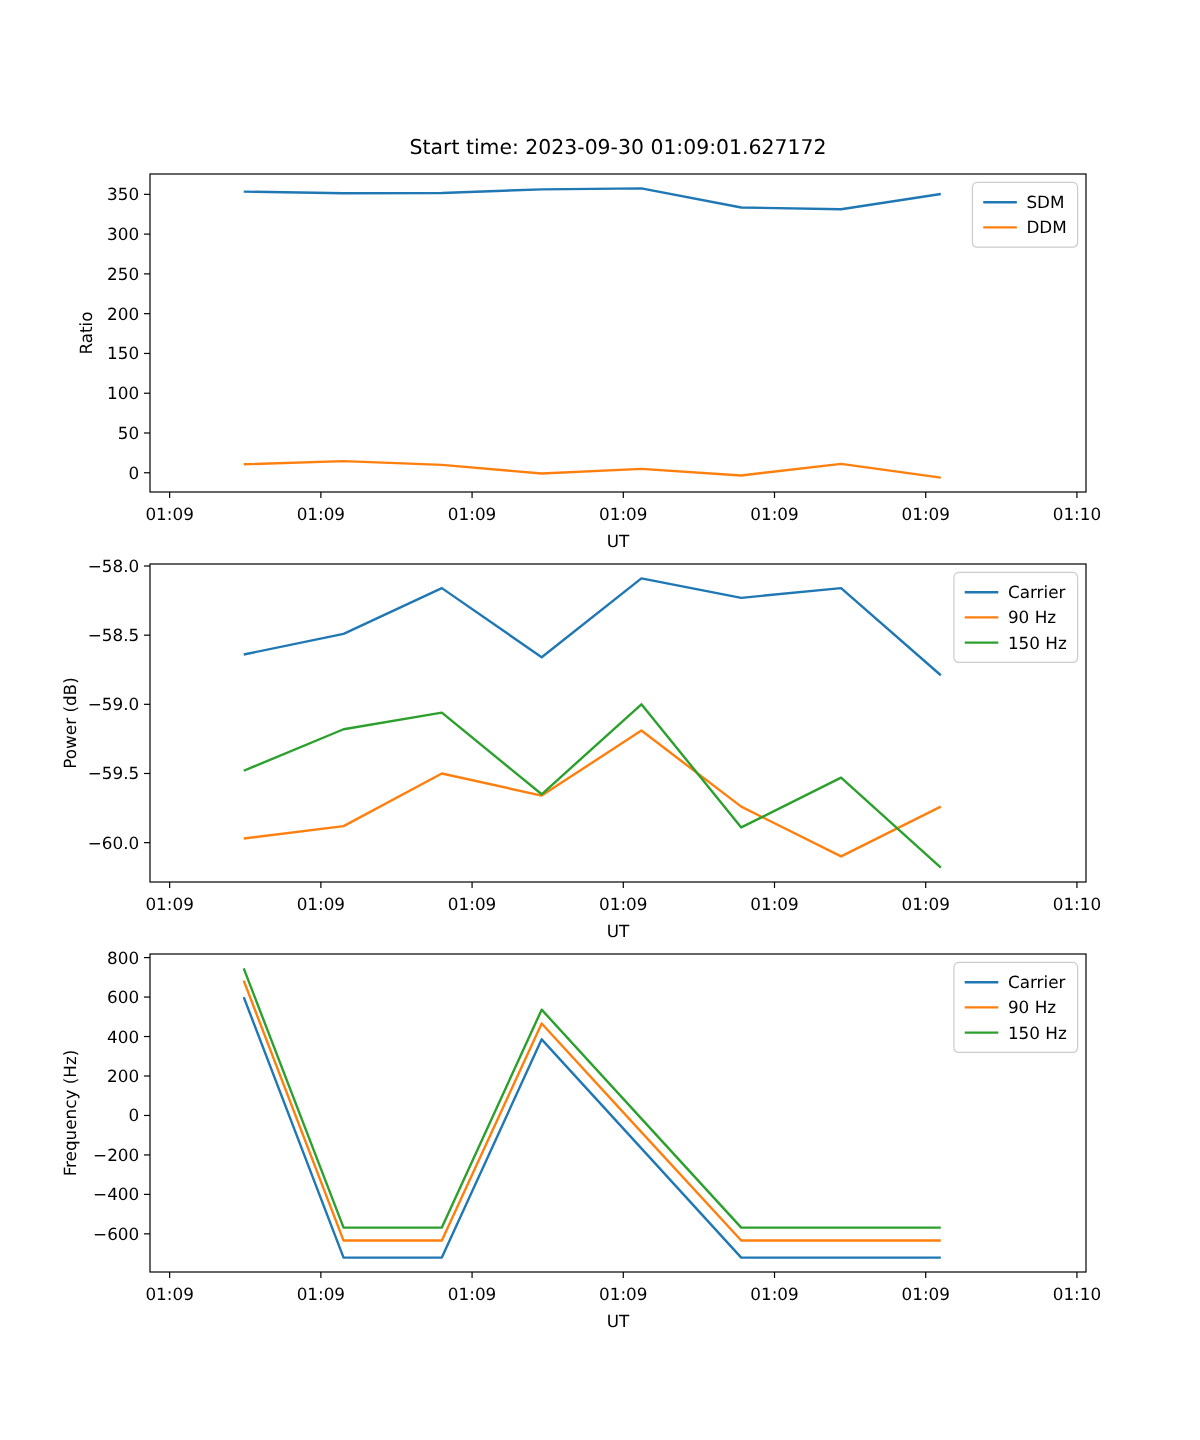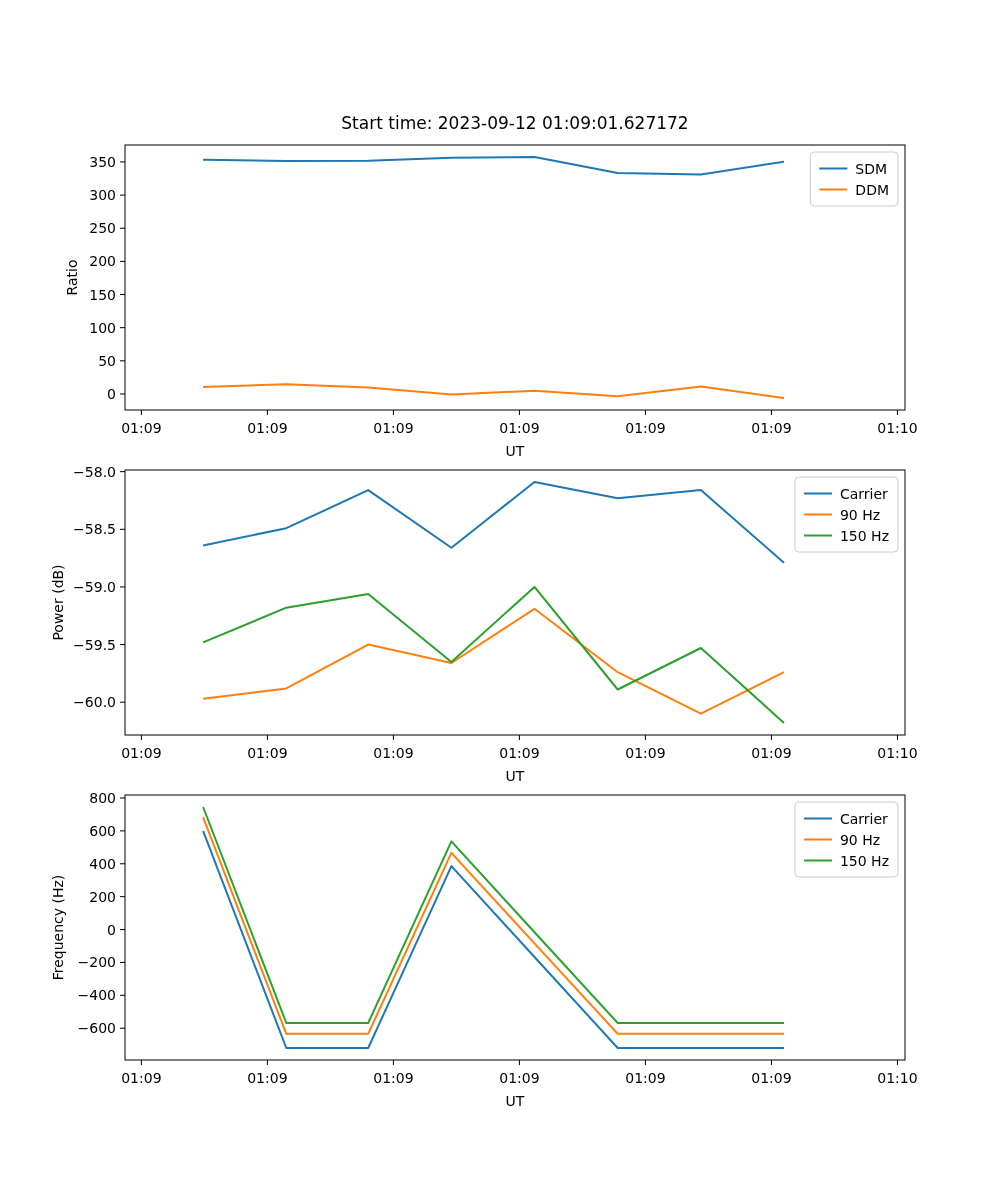--- a/index.html
+++ b/index.html
@@ -143,14 +143,14 @@
           <rect x="794.9375" y="802" width="103.0625" height="75" rx="4" fill="#ffffff" fill-opacity="0.9" stroke="#cccccc" stroke-width="1"></rect>
           <text x="839.9375" y="823.5" class="legend-label">Carrier</text>
           <text x="839.9375" y="844.5" class="legend-label">90 Hz</text>
           <text x="839.9375" y="865.5" class="legend-label">150 Hz</text>
           <line x1="803.9375" y1="818.5" x2="831.9375" y2="818.5" stroke="#1f77b4" stroke-width="2"></line>
           <line x1="803.9375" y1="839.5" x2="831.9375" y2="839.5" stroke="#ff7f0e" stroke-width="2"></line>
           <line x1="803.9375" y1="860.5" x2="831.9375" y2="860.5" stroke="#2ca02c" stroke-width="2"></line>
         </g>
       </g>
     </svg>
-  <div id="chart-title">Start time: 2023-09-12 01:09:01.627172</div>
+  <div id="chart-title">Start time: 2023-09-30 01:09:01.627172</div>
 </div>
 
 </body></html>

